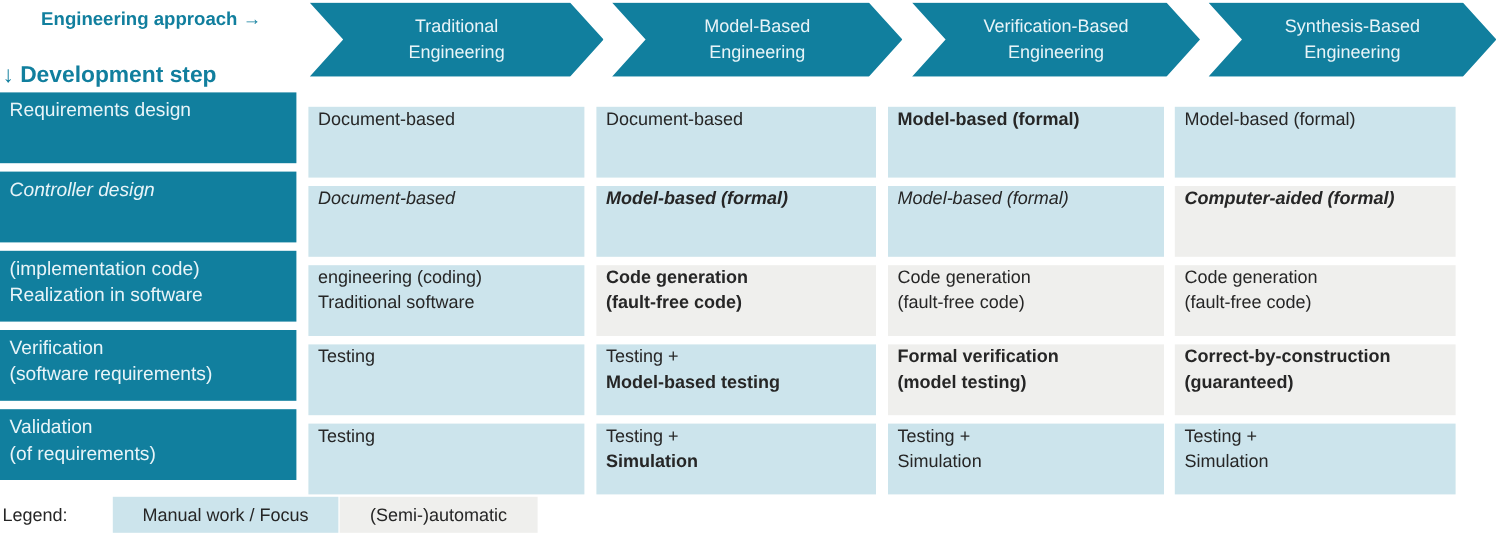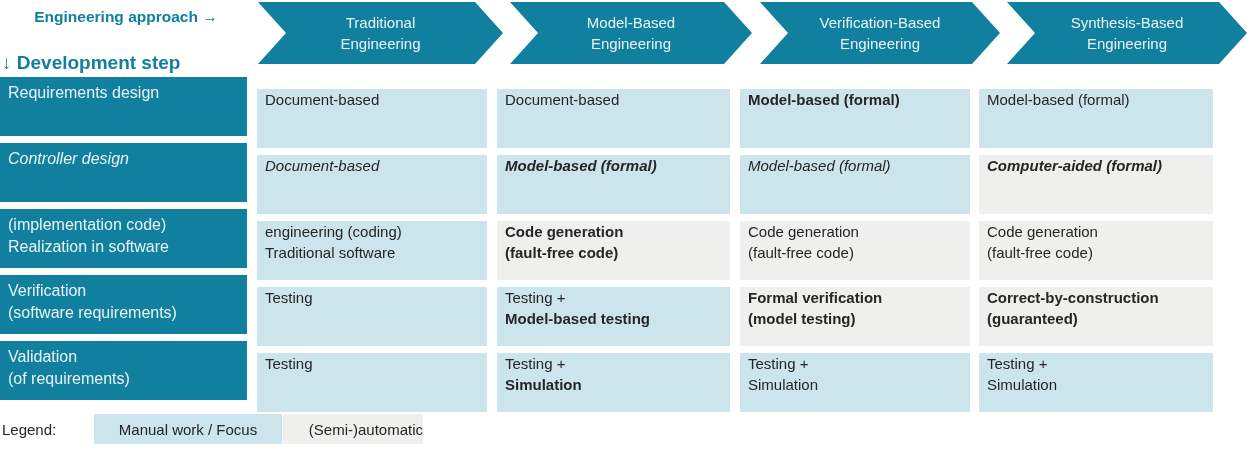--- a/index.html
+++ b/index.html
@@ -67,21 +67,21 @@
   .auto{background:var(--auto-gray);}
   .b{font-weight:700;}
   
   .legend-label{position:absolute;left:2px;top:421px;font-size:15px;line-height:18px;}
   .legend-box{
     position:absolute;top:414px;height:30px;
     display:flex;align-items:center;justify-content:center;
     font-size:15px;
   }
   .legend-manual{left:82px;width:188px;background:var(--manual-blue);margin-left:12px;}
-  .legend-auto{left:283px;width:140px;background:var(--auto-gray);justify-content:flex-end;}
+  .legend-auto{left:283px;width:165px;background:var(--auto-gray);}
 </style>
 </head>
 <body>
 
 <div class="stage">
 
   <div class="approach-label">
     <span>Engineering approach</span>
     <span>→</span>
   </div>

